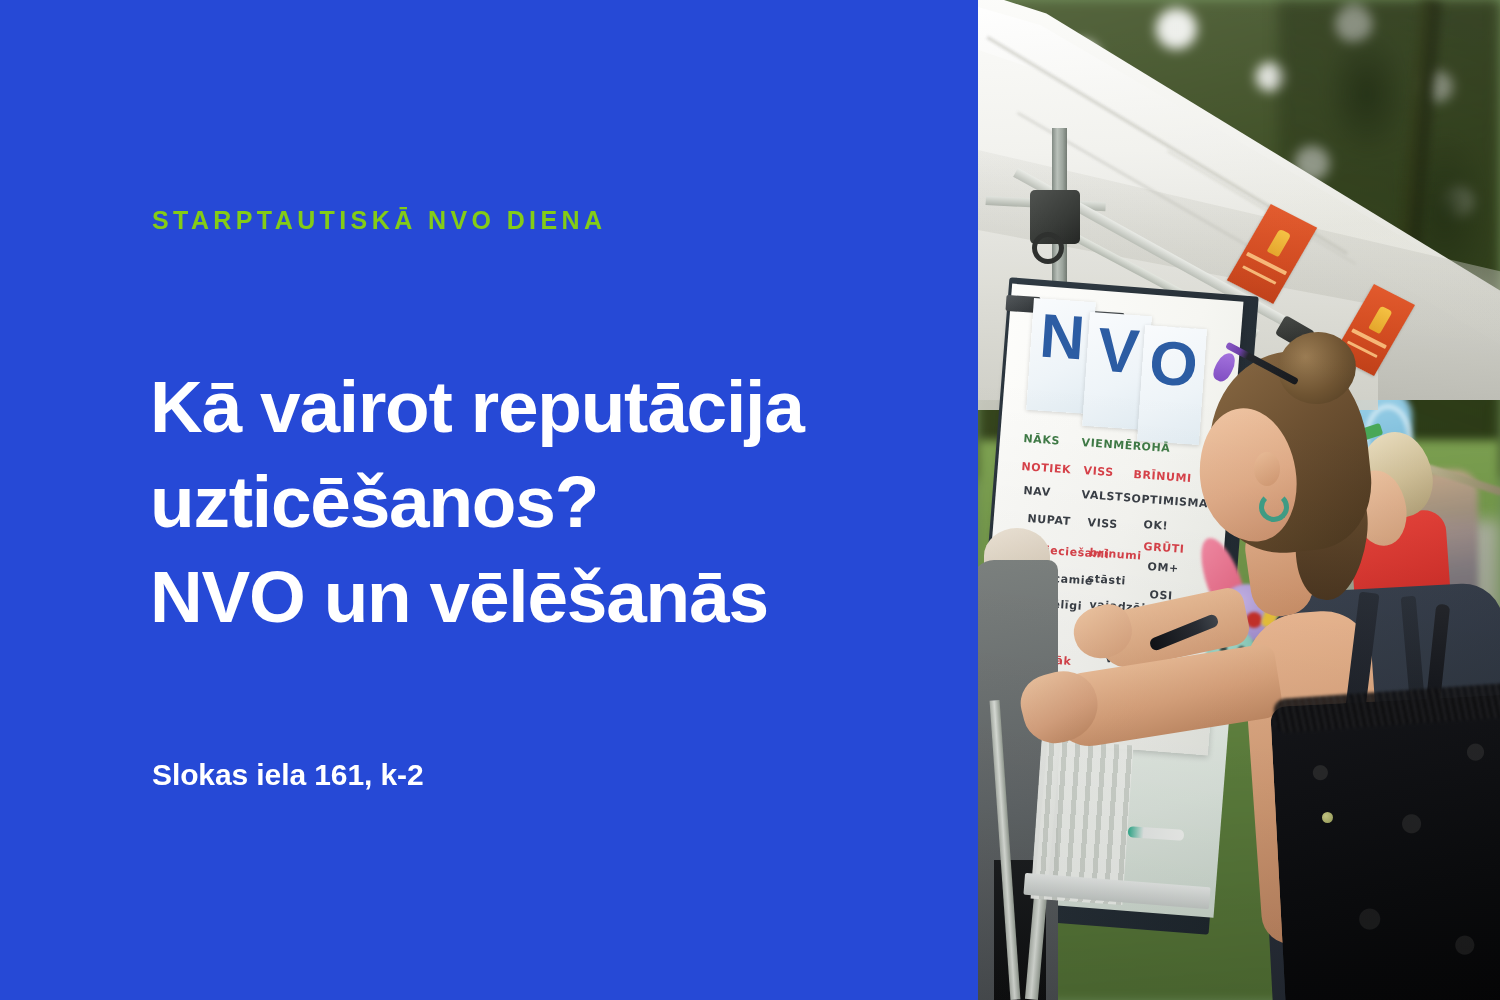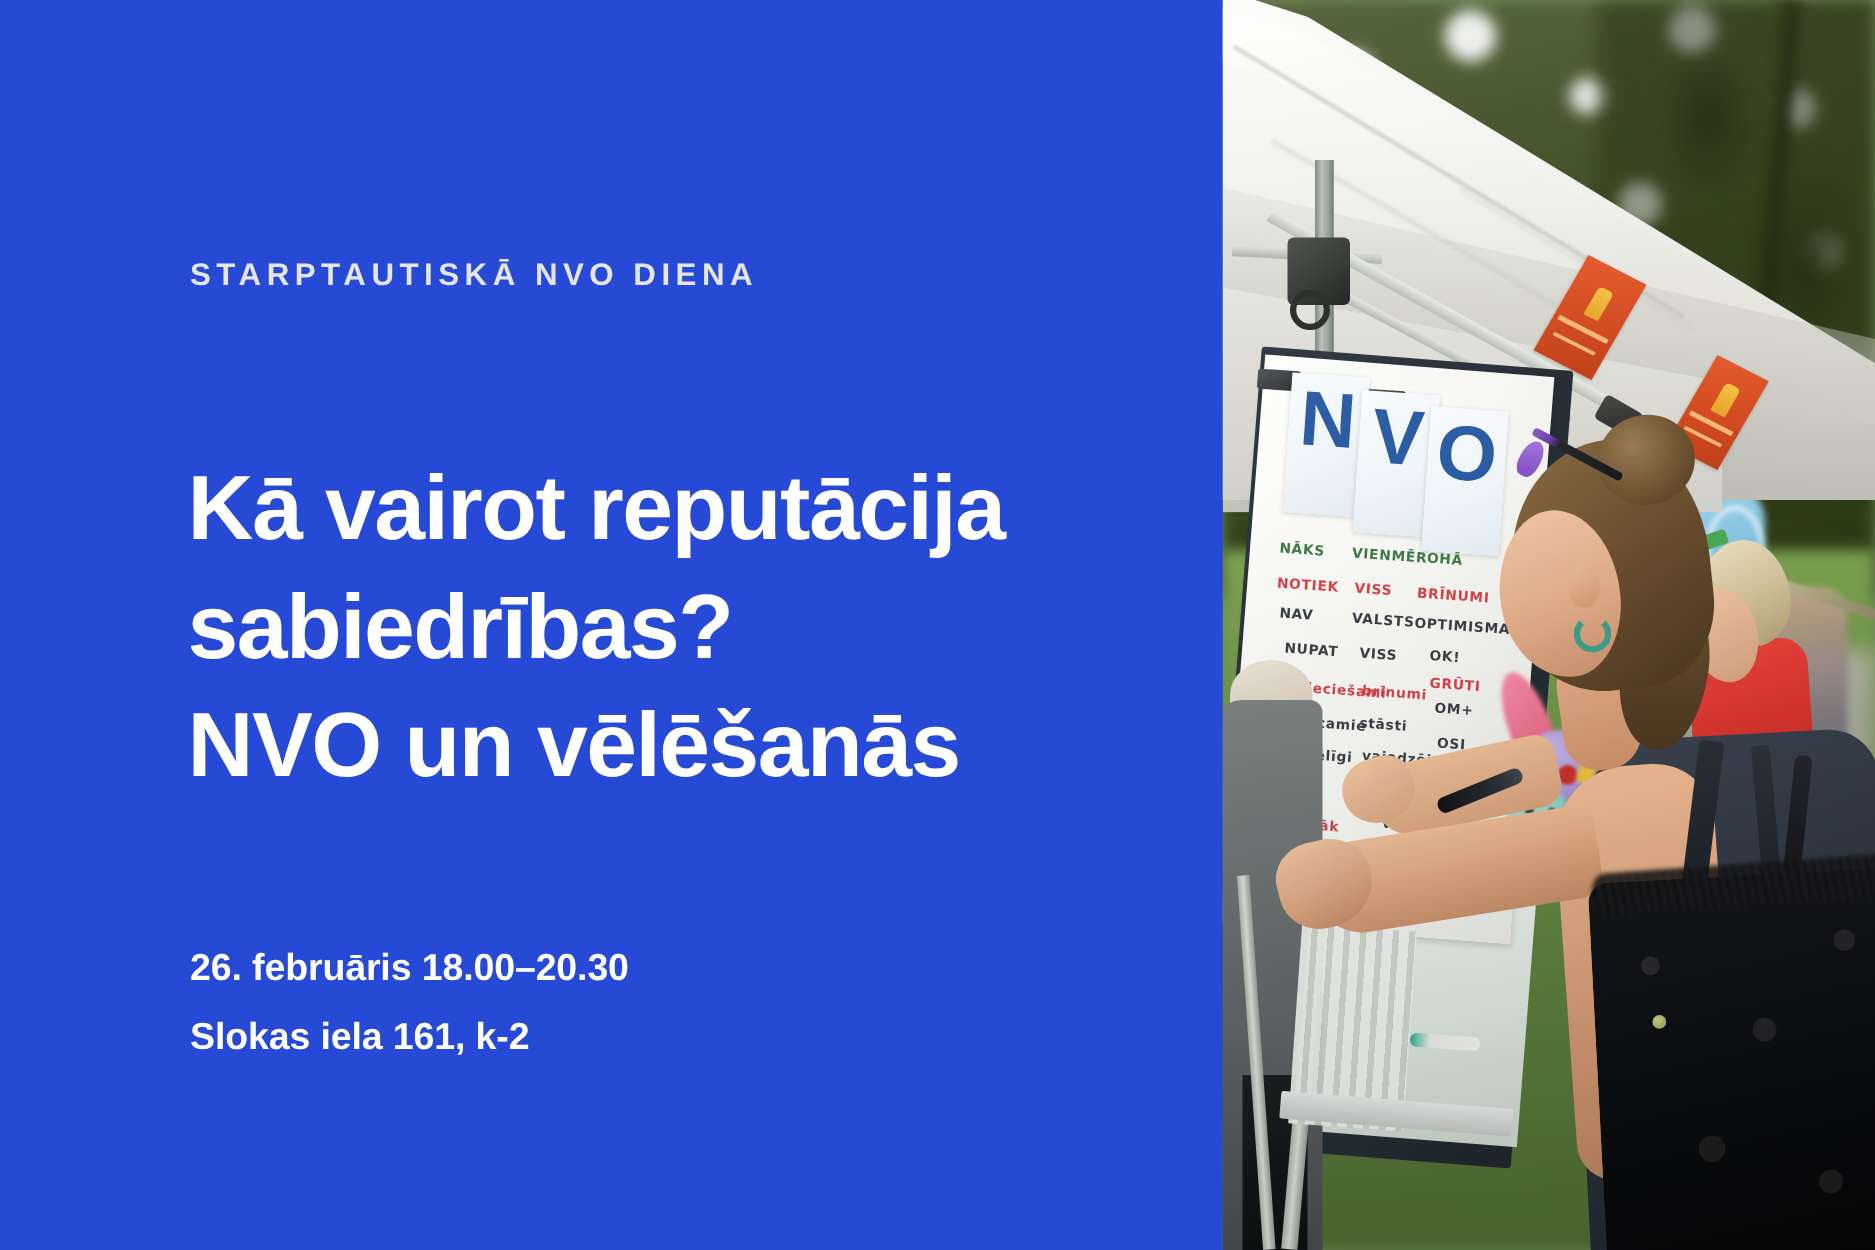--- a/index.html
+++ b/index.html
@@ -29,21 +29,21 @@
     width: 978px;
     height: 1000px;
     background: #2649D6;
     z-index: 5;
   }
 
   .eyebrow {
     position: absolute;
     left: 152px;
     top: 207px;
-    color: #e5e5e5;
+    color: #84cc16;
     font-size: 25px;
     font-weight: 700;
     letter-spacing: 4.4px;
     line-height: 1.1;
     white-space: nowrap;
   }
 
   .headline {
     position: absolute;
     left: 150px;
@@ -596,26 +596,25 @@
 <body>
 
 <div class="poster">
 
   <div class="blue-panel">
 
     <div class="eyebrow">STARPTAUTISKĀ NVO DIENA</div>
 
     <div class="headline">
       <span class="hl-line">Kā vairot reputācija</span>
-      <span class="hl-line">sabiedrības?</span>
+      <span class="hl-line">uzticēšanos?</span>
       <span class="hl-line">NVO un vēlēšanās</span>
     </div>
 
     <div class="details">
-      <span class="det-line">26. februāris 18.00–20.30</span>
       <span class="det-line">Slokas iela 161, k-2</span>
     </div>
 
   </div>
 
   <div class="photo">
 
     <div class="bg-sky"></div>
     <div class="bg-foliage-dark"></div>
     <div class="tree-trunk"></div>

